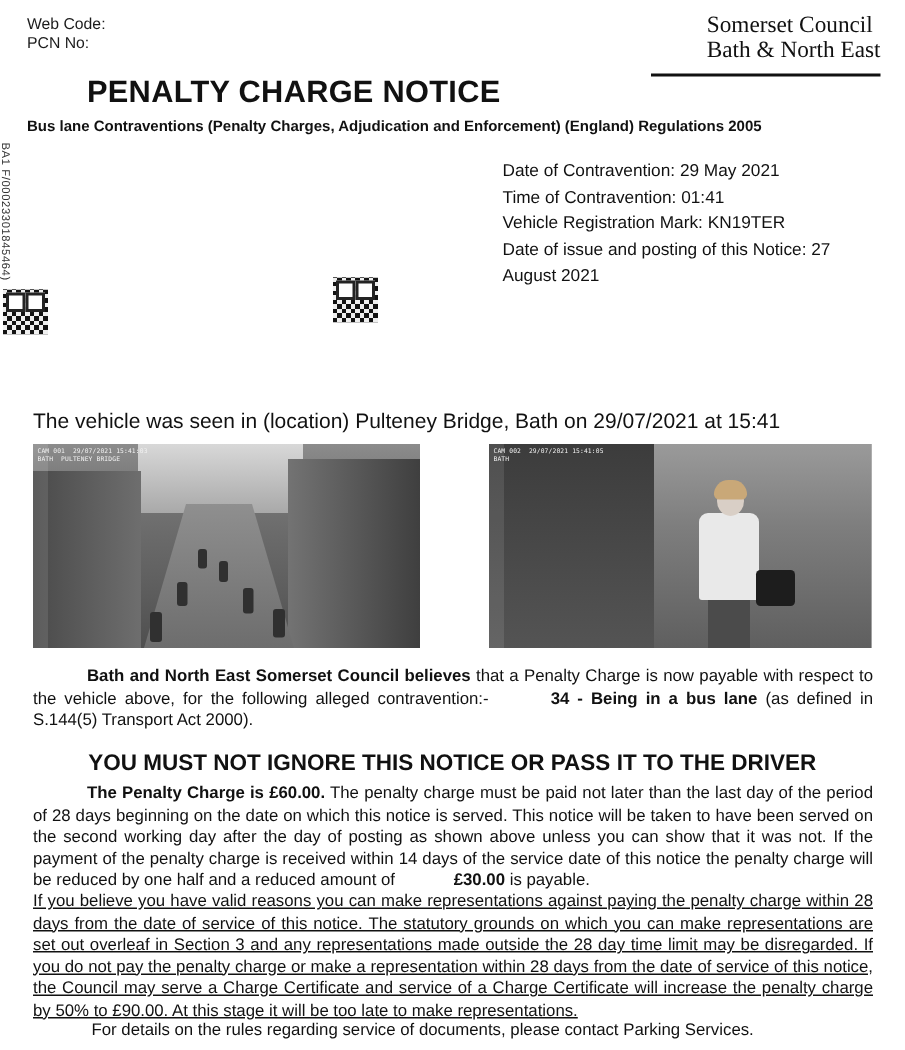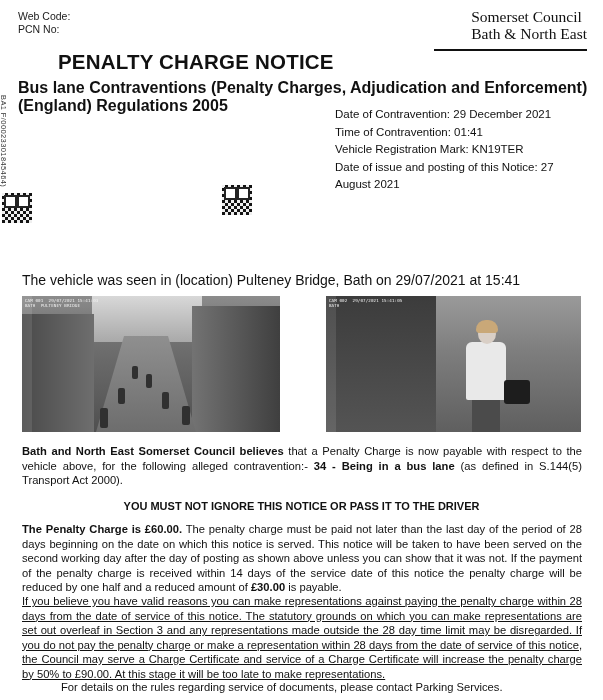--- a/index.html
+++ b/index.html
@@ -65,21 +65,21 @@
     font-size: 20.5px;
     font-weight: bold;
     letter-spacing: 0.2px;
     color: #111;
     margin-left: 40px;
   }
   .regulations {
     position: absolute;
     left: 18px;
     top: 79px;
-    font-size: 16px;
+    font-size: 10px;
     font-weight: bold;
     color: #111;
   }
 
   
   .side-code {
     position: absolute;
     left: 8px;
     top: 95px;
     font-size: 7.5px;
@@ -223,29 +223,29 @@
     color: #111;
     text-align: justify;
   }
   .p-believes { top: 444px; }
   .warn {
     position: absolute;
     top: 500px;
     left: 0;
     width: 603px;
     text-align: center;
-    font-size: 11px;
+    font-size: 15px;
     font-weight: bold;
     color: #111;
   }
   .p-penalty { top: 522px; }
   .p-believe2 { top: 594px; text-decoration: underline; }
   .p-details { top: 680px; padding-left: 39px; }
 
-  b, .b { font-weight: bold; }
+  b, .b { font-weight: bold; margin-left: 36px; }
 </style>
 </head>
 <body>
 
 <div class="page">
 
   <div class="header">
     <div class="webcode-block">
       <div>Web Code:</div>
       <div>PCN No:</div>
@@ -259,21 +259,21 @@
 
   <div class="title">PENALTY CHARGE NOTICE</div>
   <div class="regulations">Bus lane Contraventions (Penalty Charges, Adjudication and Enforcement) (England) Regulations 2005</div>
 
   <div class="side-code">BA1 F/00023301845464)</div>
 
   <div class="qr qr-1"></div>
   <div class="qr qr-2"></div>
 
   <div class="pcn-details">
-    <div class="row">Date of Contravention: 29 December 2021</div>
+    <div class="row">Date of Contravention: 29 May 2021</div>
     <div class="row">Time of Contravention: 01:41</div>
     <div class="row">Vehicle Registration Mark: KN19TER</div>
     <div class="row">Date of issue and posting of this Notice: 27</div>
     <div class="row">August 2021</div>
   </div>
 
   <div class="seen-line">The vehicle was seen in (location) Pulteney Bridge, Bath on 29/07/2021 at 15:41</div>
 
   <div class="photo photo-left">
     <div class="scene">

